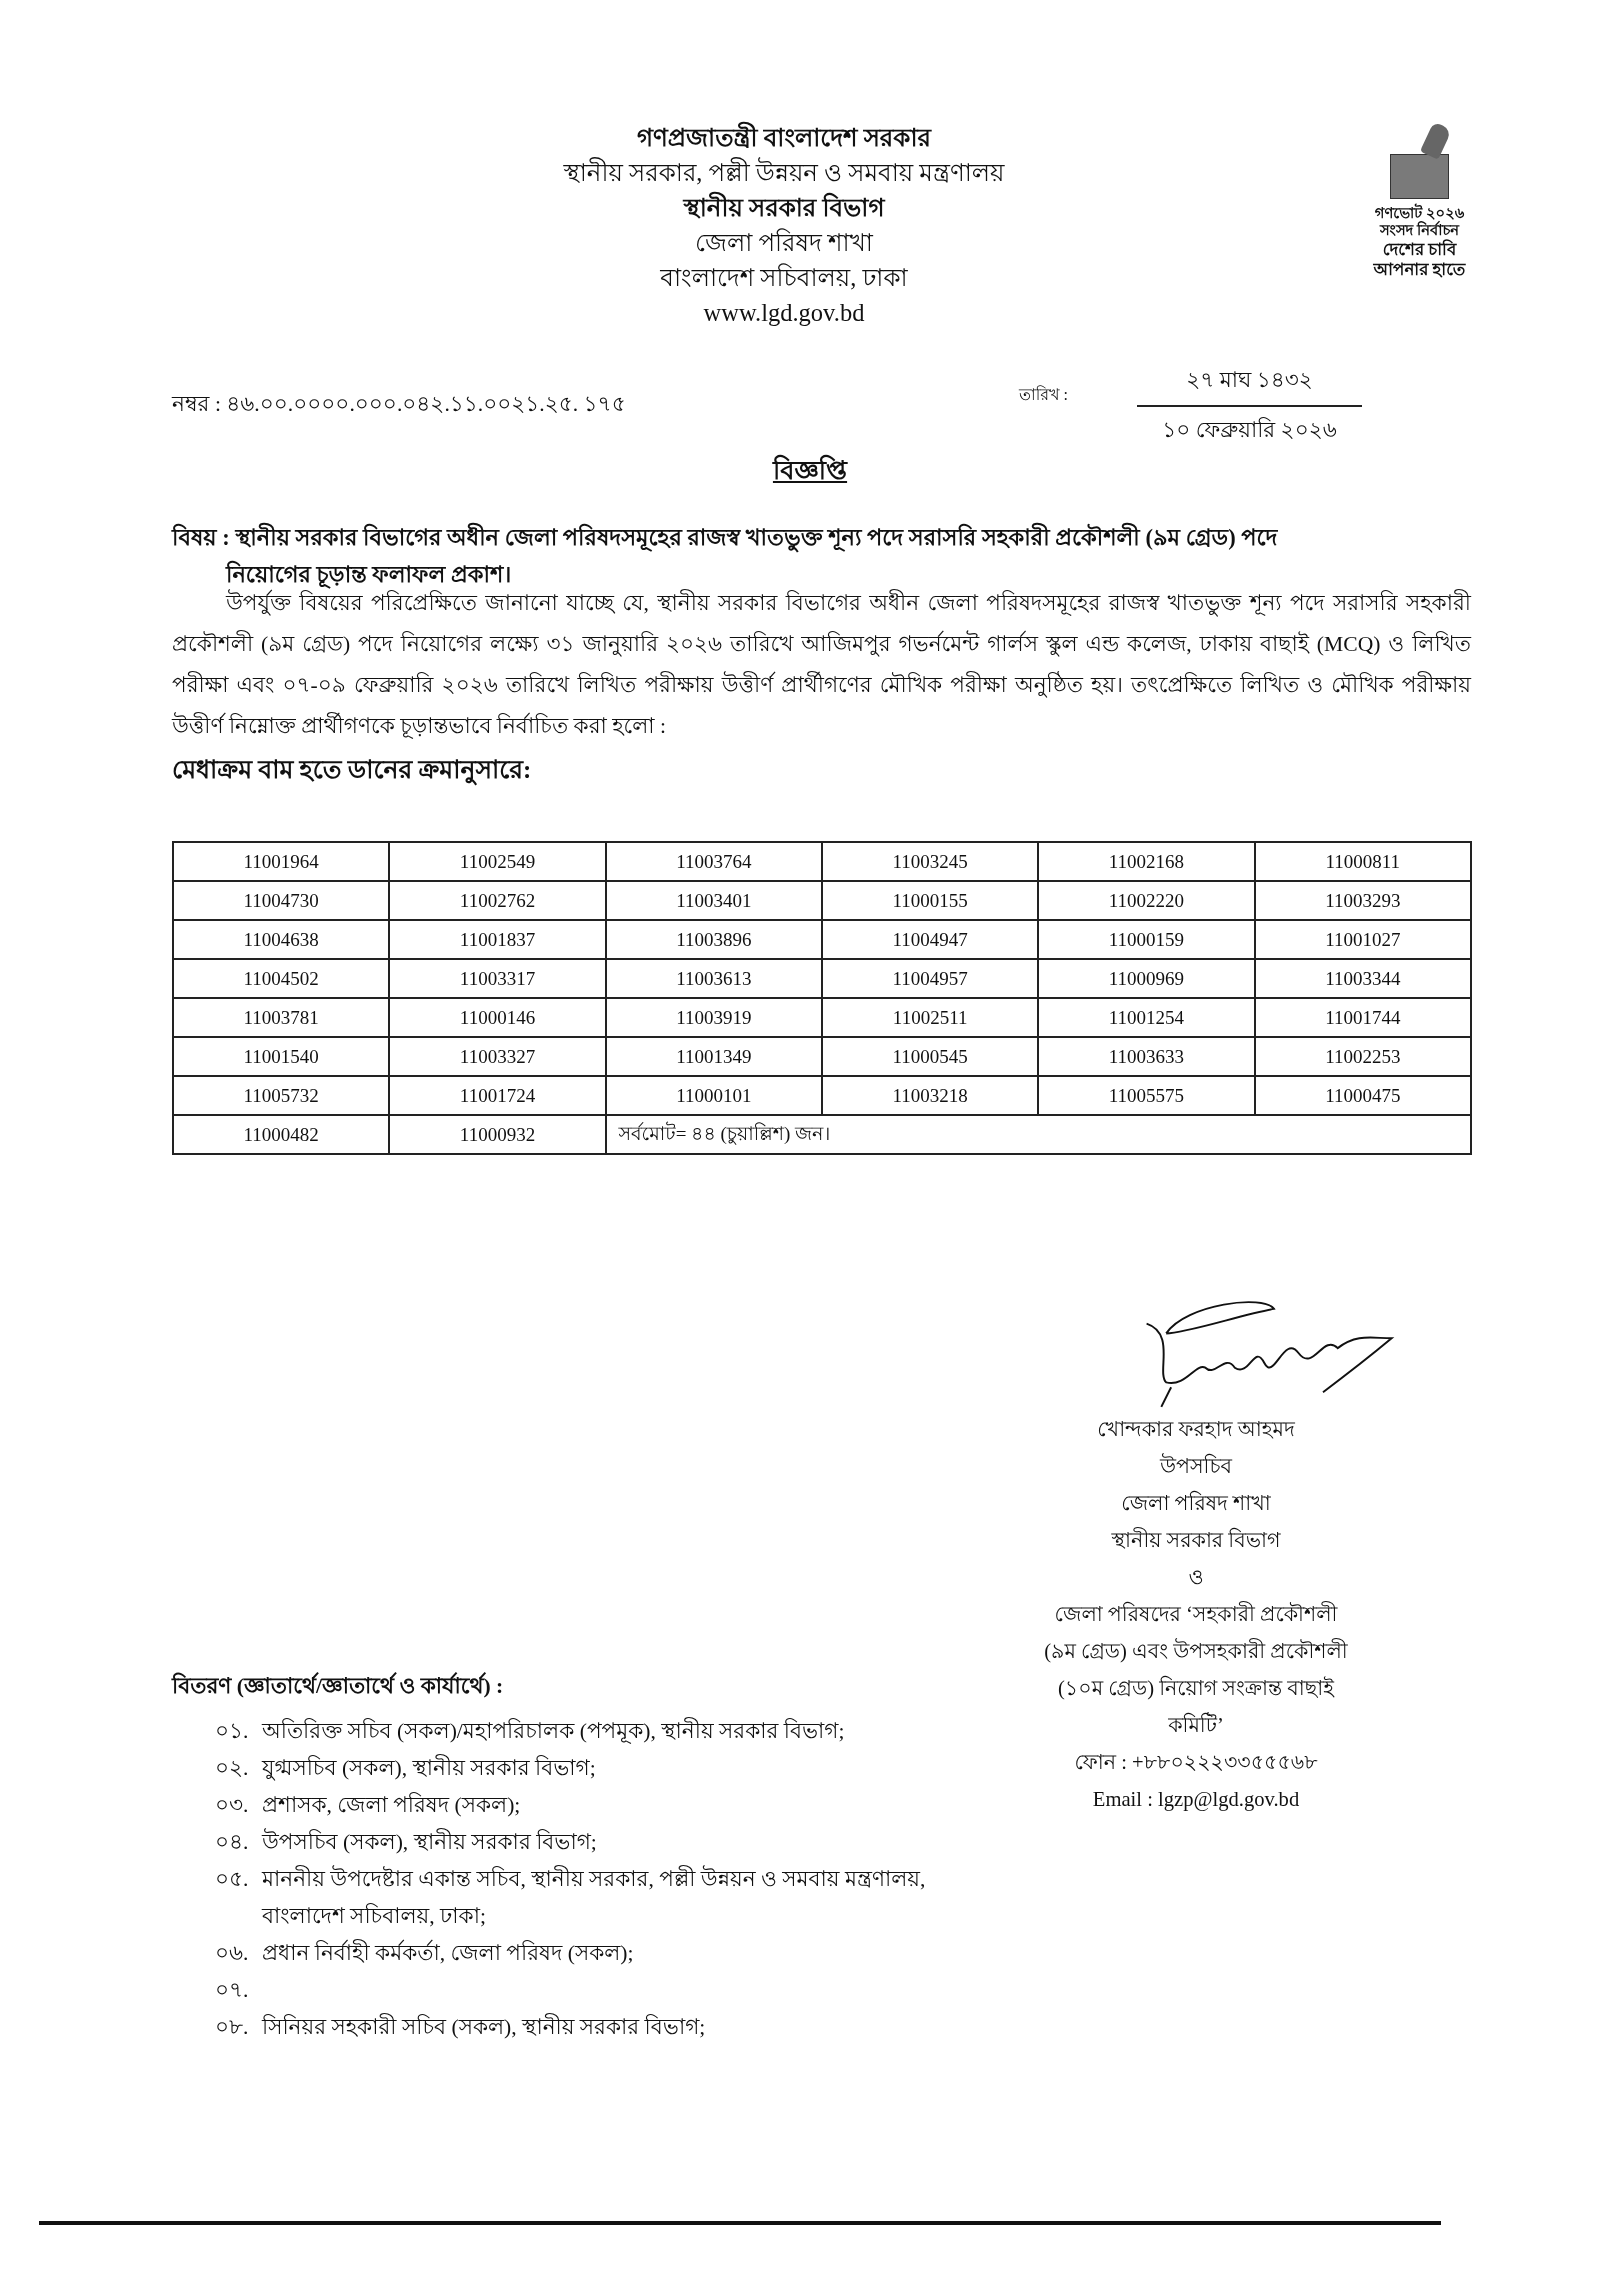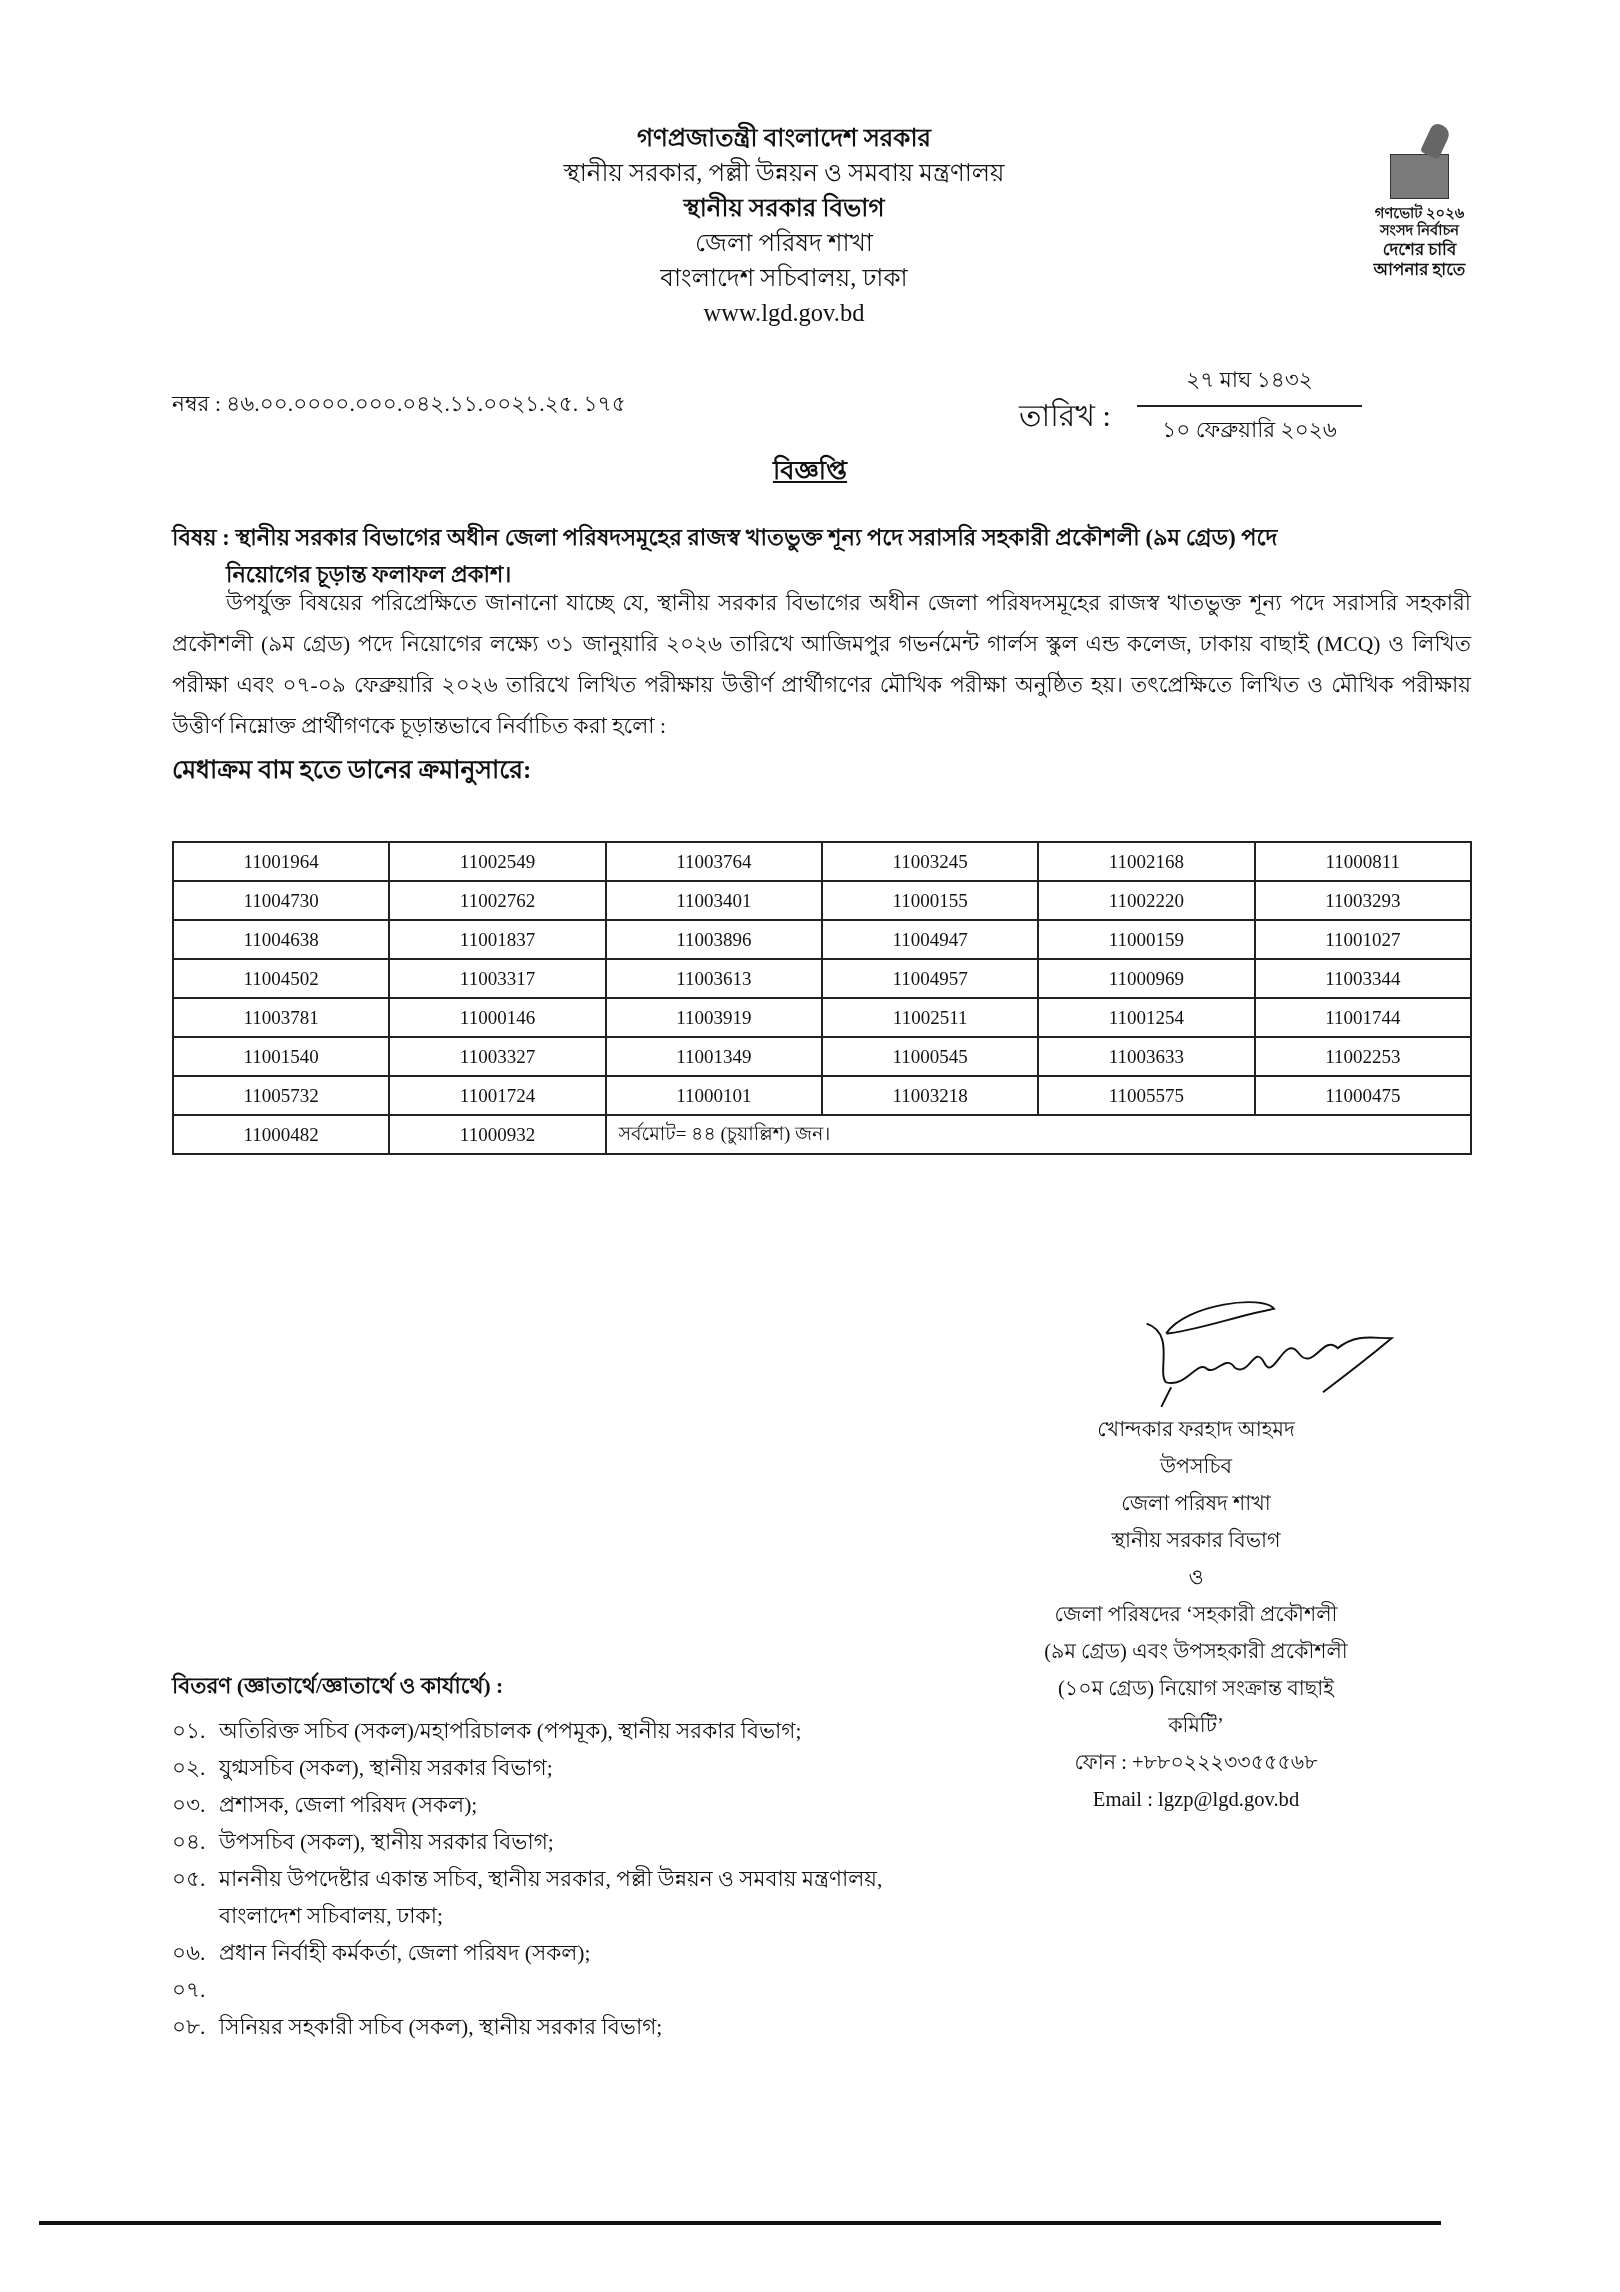--- a/index.html
+++ b/index.html
@@ -13,38 +13,38 @@
   .hdr div { font-size: 24.5px; line-height: 35px; }
   .hdr .b { font-weight: bold; }
   .logo { left: 1358px; top: 125px; width: 123px; text-align: center; }
   .logo .box { width: 57px; height: 43px; margin: 29px auto 5.9px; background: #7a7a7a;
     border: 1px solid #333; position: relative; }
   .logo .hand { position: absolute; left: 35px; top: -31px; width: 19.6px; height: 33px;
     background: #666; border-radius: 7.8px 9.8px 3.9px 3.9px; transform: rotate(25deg); }
   .logo .t1 { font-size: 14.7px; line-height: 17.6px; font-weight: bold; }
   .logo .t2 { font-size: 16.7px; line-height: 19.6px; font-weight: 900; }
   .memo { left: 172px; top: 387px; font-size: 21.6px; }
-  .date-label { left: 1019px; top: 392px; font-size: 30px; }
+  .date-label { left: 1019px; top: 382px; font-size: 16px; }
   .date-frac { left: 1137px; top: 363px; width: 225px; text-align: center; font-size: 21.6px; }
   .date-frac .top { padding-bottom: 5.9px; border-bottom: 2px solid #222; }
   .date-frac .bot { padding-top: 5.9px; }
   .notice-title { left: 0; width: 1620px; top: 451px; font-size: 25.5px; font-weight: bold; text-decoration: underline; }
   .subject { left: 172px; top: 487px; width: 1313px; font-size: 22.5px; font-weight: bold; line-height: 37px; margin-top: 32px; }
   .subject .label { display: inline; }
   .subject .line2 { padding-left: 54px; display: block; }
   .body-para { left: 172px; top: 583px; width: 1299px; font-size: 21.6px; line-height: 41px; text-align: justify; text-indent: 54px; }
   .merit { left: 172px; top: 750px; font-size: 25px; font-weight: bold; text-align: center; }
   table.res { position: absolute; left: 172px; top: 841px; width: 1300px; border-collapse: collapse; }
   table.res td { border: 2px solid #222; height: 37px; font-size: 19px; text-align: center; padding: 0; }
   table.res td.total { text-align: left; padding-left: 11.8px; margin-top: 12px; }
   .sig-mark { left: 1127px; top: 1294px; width: 294px; height: 118px; }
   .sig { left: 990px; top: 1411px; width: 412px; text-align: center; font-size: 20.6px; line-height: 37px; }
   .dist-title { left: 172px; top: 1669px; font-size: 21.6px; font-weight: bold; }
   .dist { left: 172px; top: 1713px; width: 784px; font-size: 21.6px; line-height: 37px; }
-  .dist .item { display: flex; }
+  .dist .item { display: flex; margin-left: 43px; }
   .dist .num { width: 47px; flex: none; }
   .bottom-rule { left: 39px; top: 2221px; width: 1402px; height: 3.9px; background: #111; }
 </style>
 </head>
 <body>
 
 <div class="abs hdr center">
   <div class="b">গণপ্রজাতন্ত্রী বাংলাদেশ সরকার</div>
   <div>স্থানীয় সরকার, পল্লী উন্নয়ন ও সমবায় মন্ত্রণালয়</div>
   <div class="b">স্থানীয় সরকার বিভাগ</div>

